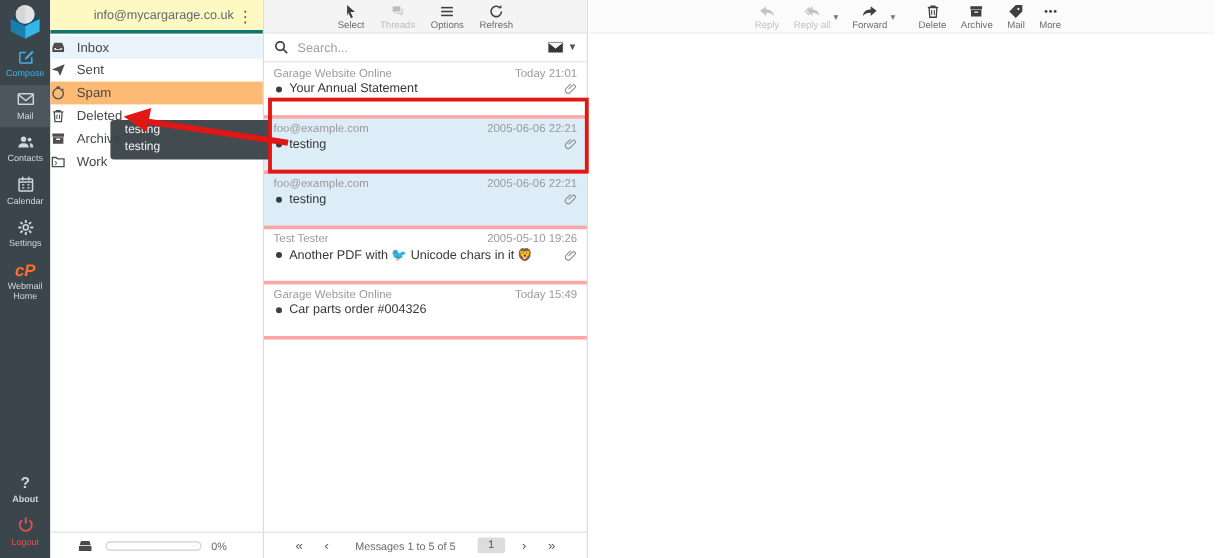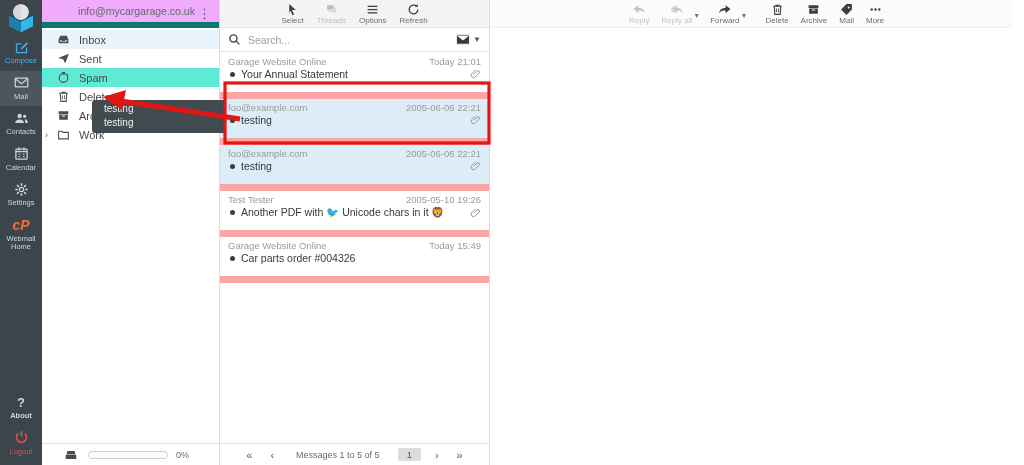--- a/index.html
+++ b/index.html
@@ -14,29 +14,29 @@
   .rail-item .rlb { font-size:7.5px; color:#cfd6da; margin-top:2px; text-align:center; line-height:8.5px; }
   .rail-item.compose .ric, .rail-item.compose .rlb { color:#41b1e6;text-align:right; }
   .rail-item.active { background:#4b575d; }
   .rail-item.cpanel .ric { color:#ff6c2c; font-weight:bold; font-style:italic; font-size:14px; }
   .rail-item.logout .ric, .rail-item.logout .rlb { color:#e5524e; }
   .rail-spacer { flex:1; }
   .ric svg { width:15px; height:15px; display:block; }
 
   
   .folders-col { position:absolute; left:42px; top:0; width:178px; height:465px; background:#fff; border-right:1px solid #dcdcdc; }
-  .col-header { height:28px; background:#f0abfc; border-bottom:6px solid #0f766e; display:flex; align-items:center; justify-content:center; position:relative;padding-left:12px; }
+  .col-header { height:28px; background:#fef9c3; border-bottom:3px solid #0f766e; display:flex; align-items:center; justify-content:center; position:relative;padding-left:12px; }
   .col-header .acct { font-size:10.5px; color:#5f6a6e; }
   .kebab { position:absolute; right:8px; top:5px; font-size:13px; color:#4c565a; cursor:pointer; line-height:17px; }
   .folder-list { position:absolute; top:30px; left:0; right:0; }
-  .folder { height:19px; display:flex; align-items:center; padding-left:15px; font-size:11px; color:#474747; cursor:pointer; position:relative; }
+  .folder { height:19px; display:flex; align-items:center; font-size:11px; color:#474747; cursor:pointer; position:relative; }
   .folder .fic { width:13px; height:13px; margin-right:9px; color:#4e4e4e; flex:none; }
   .folder .fic svg { width:13px; height:13px; display:block; }
   .folder.selected { background:#e9f3fb; }
-  .folder.droptarget { background:#5eead4; }
+  .folder.droptarget { background:#fdba74; }
   .folder .expander { position:absolute; left:3px; font-size:9px; color:#555; }
   .col-footer { position:absolute; left:0; bottom:0; right:0; height:22px; border-top:1px solid #e0e0e0; display:flex; align-items:center; padding-left:22px; }
   .disk-ic { width:14px; height:12px; color:#4a4a4a; margin-right:10px; }
   .disk-ic svg { width:14px; height:12px; display:block; }
   .quota-track { width:80px; height:8px; border:1px solid #cfcfcf; border-radius:4px; background:#fdfdfd; }
   .quota-pct { font-size:9px; color:#6a6a6a; margin-left:8px; }
 
   
   .messages-col { position:absolute; left:220px; top:0; width:270px; height:465px; background:#fff; border-right:1px solid #dcdcdc; }
   .msg-toolbar { height:28px; background:#f4f4f4; border-bottom:1px solid #e4e4e4; display:flex; align-items:center; justify-content:center; gap:13px; }
@@ -47,21 +47,21 @@
   .tbtn.disabled .tic, .tbtn.disabled .tlb { color:#bdbdbd; }
   .searchbar { height:24px; border-bottom:1px solid #e6e6e6; display:flex; align-items:center; padding:0 8px; }
   .search-ic { width:13px; height:13px; color:#3f3f3f; margin-right:7px; }
   .search-ic svg { width:13px; height:13px; display:block; }
   .search-input { flex:1; border:none; outline:none; font-size:10.5px; color:#444; background:transparent; font-family:"Liberation Sans",sans-serif; }
   .search-input::placeholder { color:#9e9e9e; }
   .scope-ic { width:14px; height:11px; color:#31393d; margin:0 3px 0 4px; }
   .scope-ic svg { width:14px; height:11px; display:block; }
   .chev { font-size:8px; color:#555; }
   .msg-list { position:absolute; top:53px; left:0; right:0; }
-  .msg { padding:3px 8px 18px; border-bottom:7px solid #fca5a5; height:46px; cursor:pointer; }
+  .msg { padding:3px 8px 18px; border-bottom:3px solid #fca5a5; height:46px; cursor:pointer; }
   .msg.selected { background:#dcedf7; }
   .msg-top { display:flex; justify-content:space-between; }
   .msg-sender { font-size:9.5px; color:#9a9a9a; }
   .msg-date { font-size:9.5px; color:#9a9a9a; }
   .msg-bot { display:flex; align-items:center; margin-top:1px; }
   .dot { width:5px; height:5px; border-radius:50%; background:#3c3c3c; margin:0 6px 0 2px; flex:none; }
   .msg-subj { font-size:10.5px; color:#383838; flex:1; white-space:nowrap; overflow:hidden; }
   .clip { width:11px; height:12px; color:#8f8f8f; flex:none; }
   .clip svg { width:11px; height:12px; display:block; }
   .msg-footer { position:absolute; left:0; bottom:0; right:0; height:22px; border-top:1px solid #e0e0e0; display:flex; align-items:center; justify-content:center; gap:10px; }

